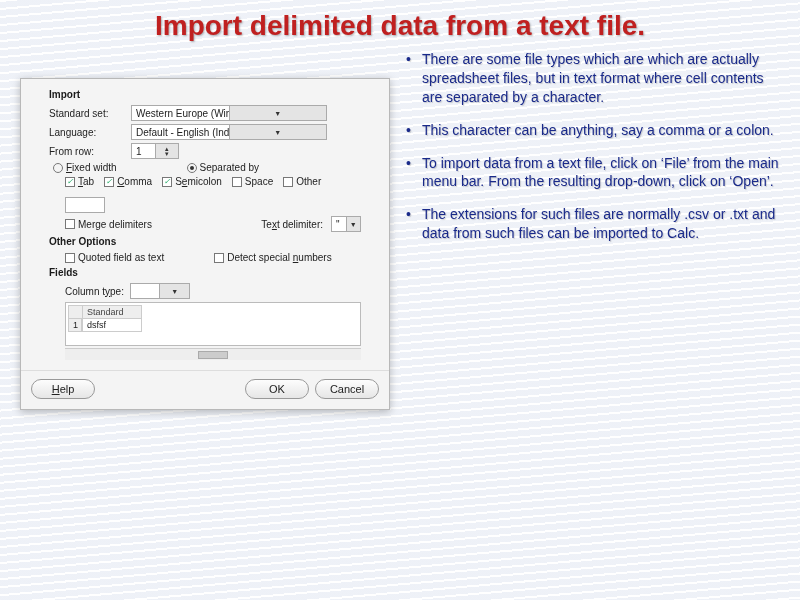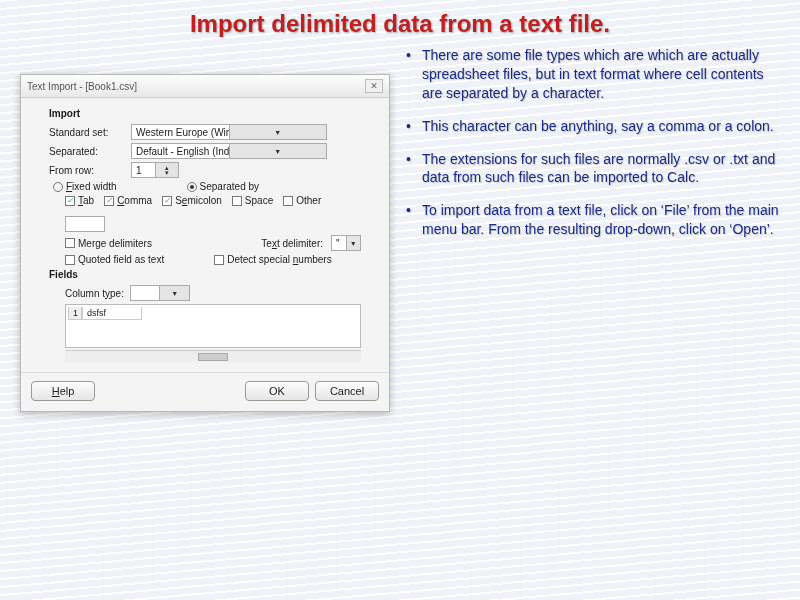--- a/index.html
+++ b/index.html
@@ -8,21 +8,21 @@
     font-family: "Segoe UI", Tahoma, sans-serif;
     background: linear-gradient(135deg, #e8edf5 0%, #dde5f0 50%, #e8edf5 100%);
     background-image: repeating-linear-gradient(175deg,
       rgba(255,255,255,0.4) 0px, rgba(255,255,255,0.4) 2px,
       rgba(200,210,230,0.3) 2px, rgba(200,210,230,0.3) 8px);
     overflow: hidden;
   }
   .slide-title {
     text-align: center;
     color: #c02020;
-    font-size: 24px;
+    font-size: 28px;
     font-weight: bold;
     padding: 10px 20px 4px;
     text-shadow: 1px 1px 2px rgba(0,0,0,0.3);
   }
   .content { display: flex; padding: 0 20px; gap: 16px; }
   .left-col { width: 370px; }
   .right-col { flex: 1; padding-top: 4px; }
   .bullets { list-style: none; color: #1a2a8a; font-size: 14px; }
   .bullets li { margin-bottom: 14px; padding-left: 16px; position: relative;
     text-shadow: 1px 1px 1px rgba(0,0,0,0.18); line-height: 1.35; }
@@ -114,48 +114,44 @@
     position:absolute; right:1px; top:28px; bottom:14px; width:10px;
     background:#eee; border-left:1px solid #ccc;
   }
   .btnrow {
     border-top:1px solid #ddd; padding:8px 10px 10px;
     display:flex; gap:6px;
   }
   .btn {
     border:1px solid #999; background:linear-gradient(#fdfdfd,#e6e6e6);
     padding:3px 0; font-size:11px; text-align:center; width:64px;
-    border-radius:4px;
+    border-radius:10px;
   }
   .underline-letter { text-decoration: underline; }
 </style>
 </head>
 <body>
 
 <div class="slide-title">Import delimited data from a text file.</div>
 
 <div class="content">
   <div class="left-col">
     <div class="dialog">
-      <div class="titlebar">
-        <span>Text Import - [Book1.csv]</span>
-        <span class="close">✕</span>
-      </div>
       <div class="dbody">
         <div class="section-hdr">Import</div>
 
         <div class="row">
           <span class="lbl">Standard set:</span>
           <span class="combo">
             <span>Western Europe (Windows-1252/WinLatin 1)</span>
             <span class="arrow">▼</span>
           </span>
         </div>
         <div class="row">
-          <span class="lbl">Separated:</span>
+          <span class="lbl">Language:</span>
           <span class="combo">
             <span>Default - English (India)</span>
             <span class="arrow">▼</span>
           </span>
         </div>
         <div class="row">
           <span class="lbl">From row:</span>
           <span class="spin">
             <span>1</span>
             <span class="arrows">▴<br>▾</span>
@@ -201,40 +197,45 @@
             <span>Merge delimiters</span>
           </span>
           <span class="flexfill"></span>
           <span>Te<span class="underline-letter">x</span>t delimiter:</span>
           <span class="combo tiny-combo">
             <span>"</span>
             <span class="arrow">▼</span>
           </span>
         </div>
 
+        <div class="section-hdr">Other Options</div>
         <div class="row indent" style="gap:50px;">
           <span class="check">
               <i></i>
             <span>Quoted field as text</span>
           </span>
           <span class="check">
               <i></i>
             <span>Detect special <span class="underline-letter">n</span>umbers</span>
           </span>
         </div>
 
         <div class="section-hdr">Fields</div>
         <div class="row indent">
           <span>Column t<span class="underline-letter">y</span>pe:</span>
           <span class="combo small-combo">
             <span></span>
             <span class="arrow">▼</span>
           </span>
         </div>
         <div class="preview indent">
+          <div class="colhdr">
+            <div style="width:14px;"></div>
+            <div style="width:60px;">Standard</div>
+          </div>
           <div style="display:flex;">
             <div class="cell rownum" style="width:14px;">1</div>
             <div class="cell">dsfsf</div>
           </div>
           <div class="vscroll-ind"></div>
         </div>
         <div class="hscroll indent"></div>
       </div>
       <div class="btnrow">
         <span class="btn"><span class="underline-letter">H</span>elp</span>
@@ -242,17 +243,17 @@
         <span class="btn">OK</span>
         <span class="btn">Cancel</span>
       </div>
     </div>
   </div>
 
   <div class="right-col">
     <ul class="bullets">
       <li>There are some file types which are which are actually spreadsheet files, but in text format where cell contents are separated by a character.</li>
       <li>This character can be anything, say a comma or a colon.</li>
+      <li>To import data from a text file, click on ‘File’ from the main menu bar. From the resulting drop-down, click on ‘Open’.</li>
       <li>The extensions for such files are normally .csv or .txt and data from such files can be imported to Calc.</li>
-      <li>To import data from a text file, click on ‘File’ from the main menu bar. From the resulting drop-down, click on ‘Open’.</li>
     </ul>
   </div>
 </div>
 
 </body></html>

